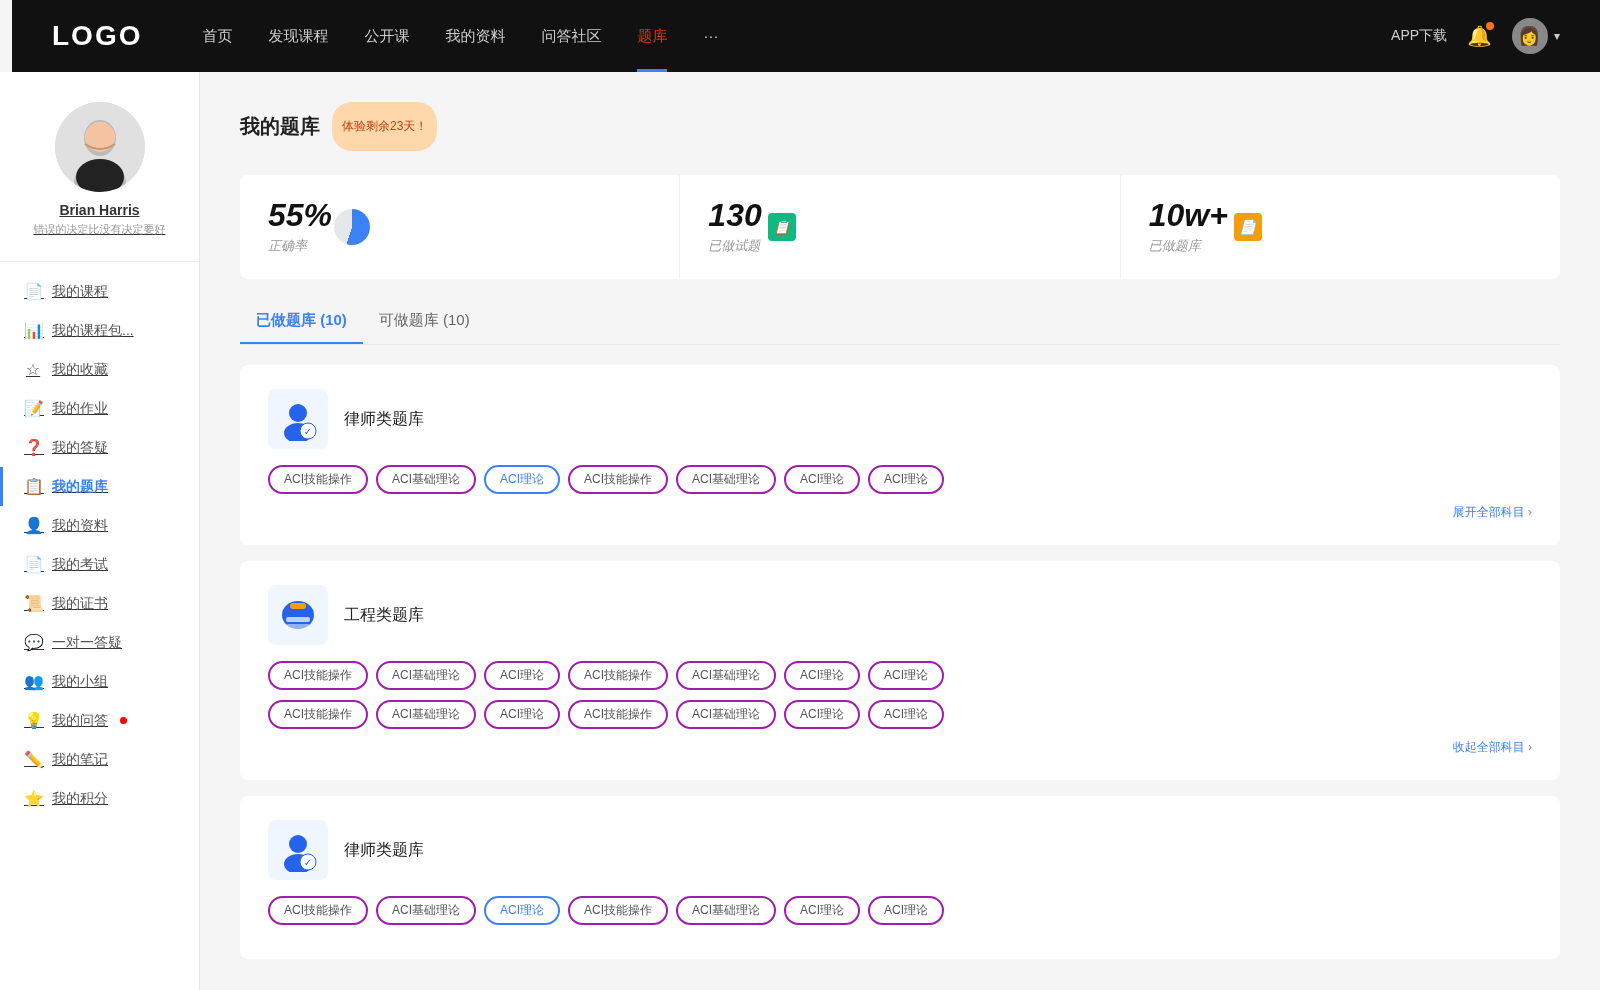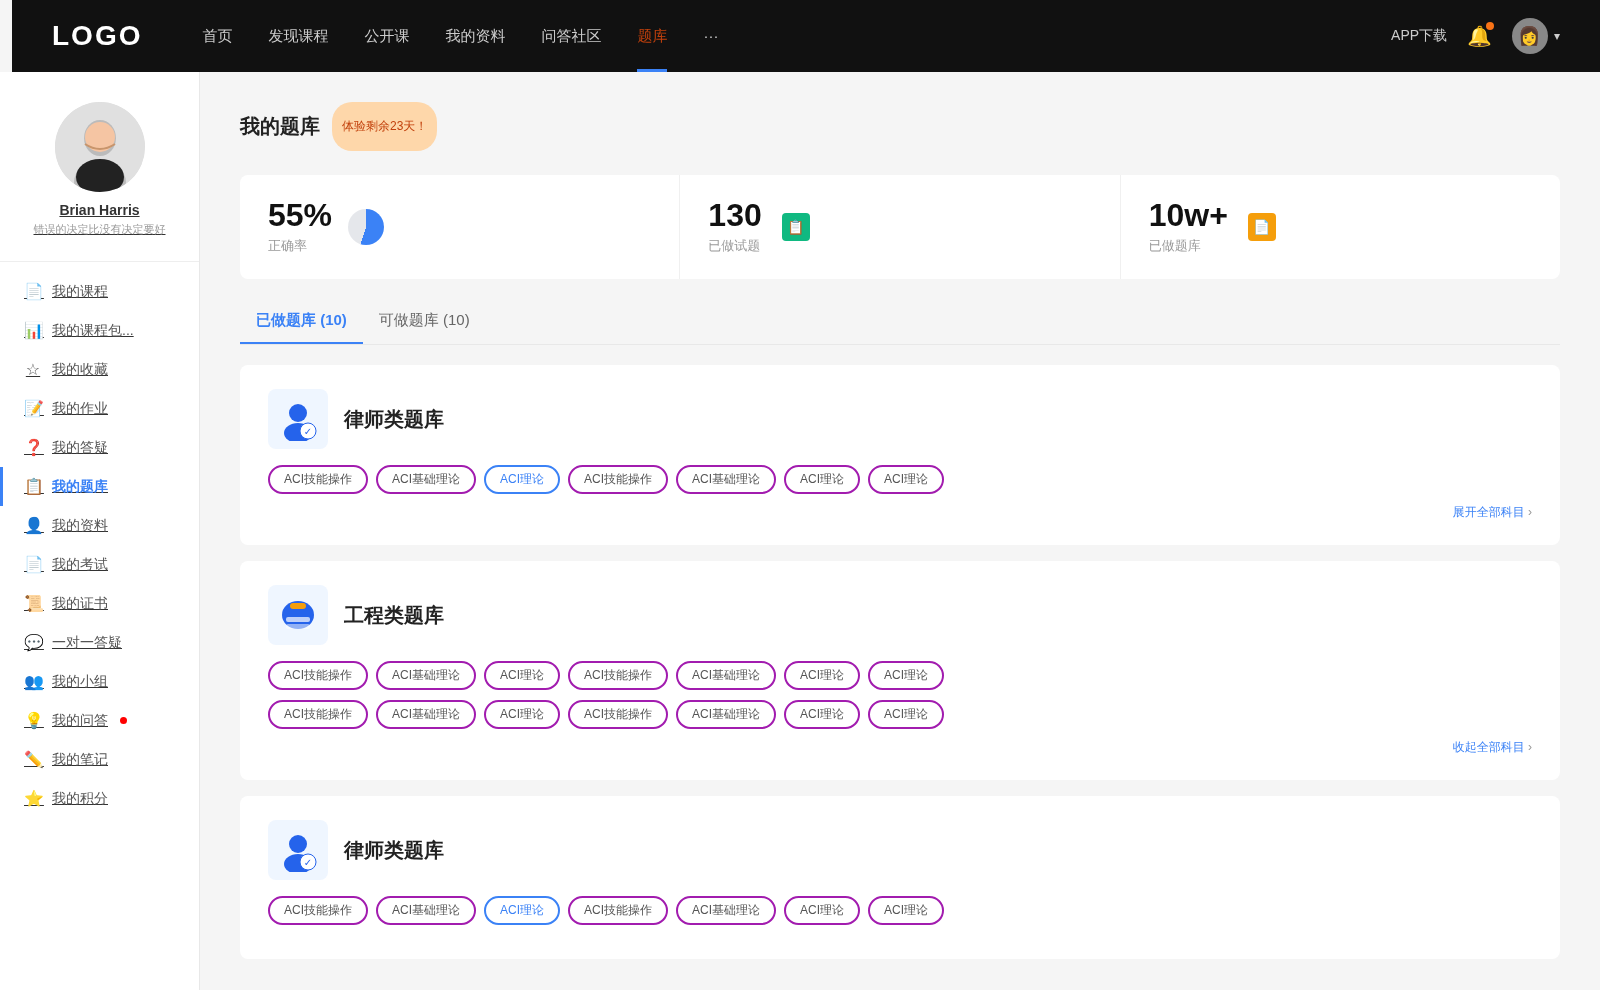--- a/index.html
+++ b/index.html
@@ -176,21 +176,21 @@
       border-radius: 8px;
       margin-bottom: 24px;
       overflow: hidden;
     }
     .stat-item {
       flex: 1;
       padding: 24px 28px;
       border-right: 1px solid #f0f0f0;
       display: flex;
       align-items: center;
-      gap: 14px;
+      font-style: italic;
     }
     .stat-item:last-child { border-right: none; }
     .stat-text { }
     .stat-value {
       font-size: 32px;
       font-weight: 700;
       color: #111;
       line-height: 1;
       margin-bottom: 6px;
     }
@@ -241,21 +241,21 @@
       margin-bottom: 16px;
     }
     .bank-icon {
       width: 60px; height: 60px;
       background: #eff6ff;
       border-radius: 8px;
       display: flex; align-items: center; justify-content: center;
       font-size: 30px;
       flex-shrink: 0;
     }
-    .bank-title { font-size: 20px; font-weight: 700; color: #222; }
+    .bank-title { font-size: 16px; font-weight: 400; color: #222; }
     .tags-row {
       display: flex;
       flex-wrap: wrap;
       gap: 8px;
       margin-bottom: 10px;
     }
     .tag {
       padding: 4px 14px;
       border: 2px solid #a21caf;
       border-radius: 20px;

